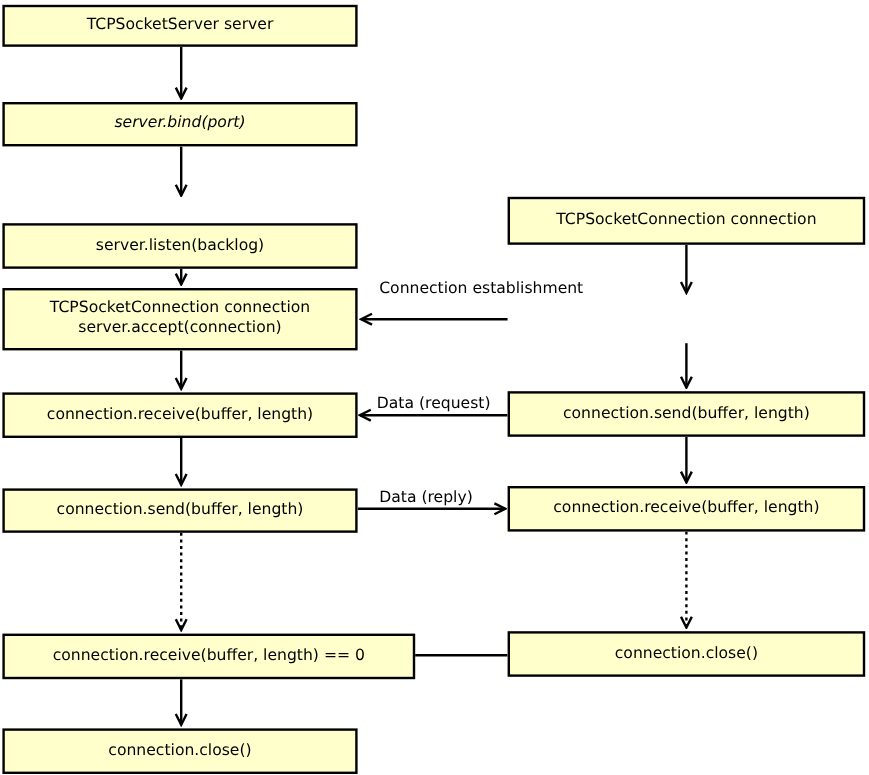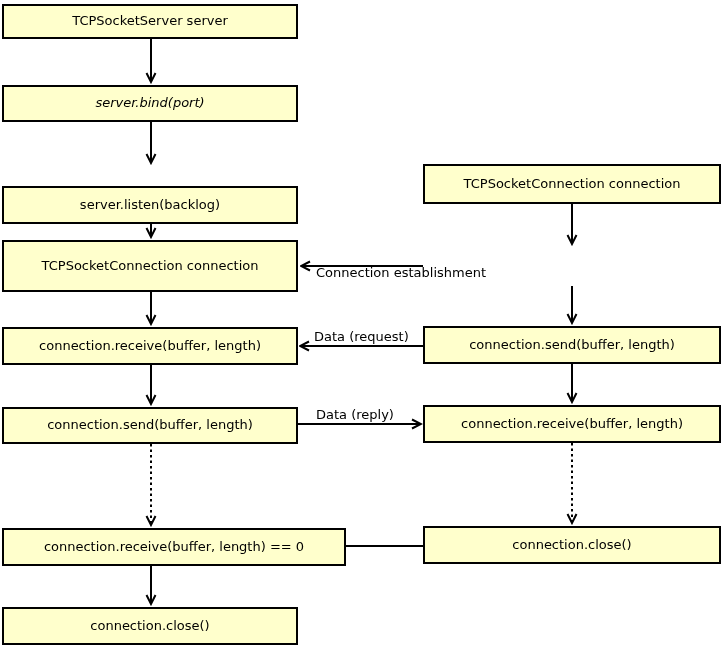--- a/index.html
+++ b/index.html
@@ -45,21 +45,21 @@
   .r2 { left: 423px; top: 247px; width: 298px; height: 39px; }
   .r3 { left: 423px; top: 326px; width: 298px; height: 38px; }
   .r4 { left: 423px; top: 405px; width: 298px; height: 38px; }
   .r5 { left: 423px; top: 526px; width: 298px; height: 38px; }
   .msg {
     position: absolute;
     font-size: 13px;
     line-height: 16px;
     white-space: nowrap;
   }
-  .m1 { left: 316px; top: 233px; margin-top: 32px; }
+  .m1 { left: 316px; top: 233px; }
   .m2 { left: 314px; top: 329px; text-align: center; }
   .m3 { left: 316px; top: 407px; }
   .m4 { left: 317px; top: 513px; }
 </style>
 </head>
 <body>
 
 <div class="canvas">
 
   <svg class="arrow-layer" width="724" height="646" viewBox="0 0 724 646" xmlns="http://www.w3.org/2000/svg">
@@ -94,20 +94,21 @@
     <span>TCPSocketServer server</span>
   </div>
   <div class="node b2">
     <span>server.bind(port)</span>
   </div>
   <div class="node b3">
     <span>server.listen(backlog)</span>
   </div>
   <div class="node b4">
     <span>TCPSocketConnection connection</span>
+    <span>server.accept(connection)</span>
   </div>
   <div class="node b5">
     <span>connection.receive(buffer, length)</span>
   </div>
   <div class="node b6">
     <span>connection.send(buffer, length)</span>
   </div>
   <div class="node b7">
     <span>connection.receive(buffer, length) == 0</span>
   </div>

